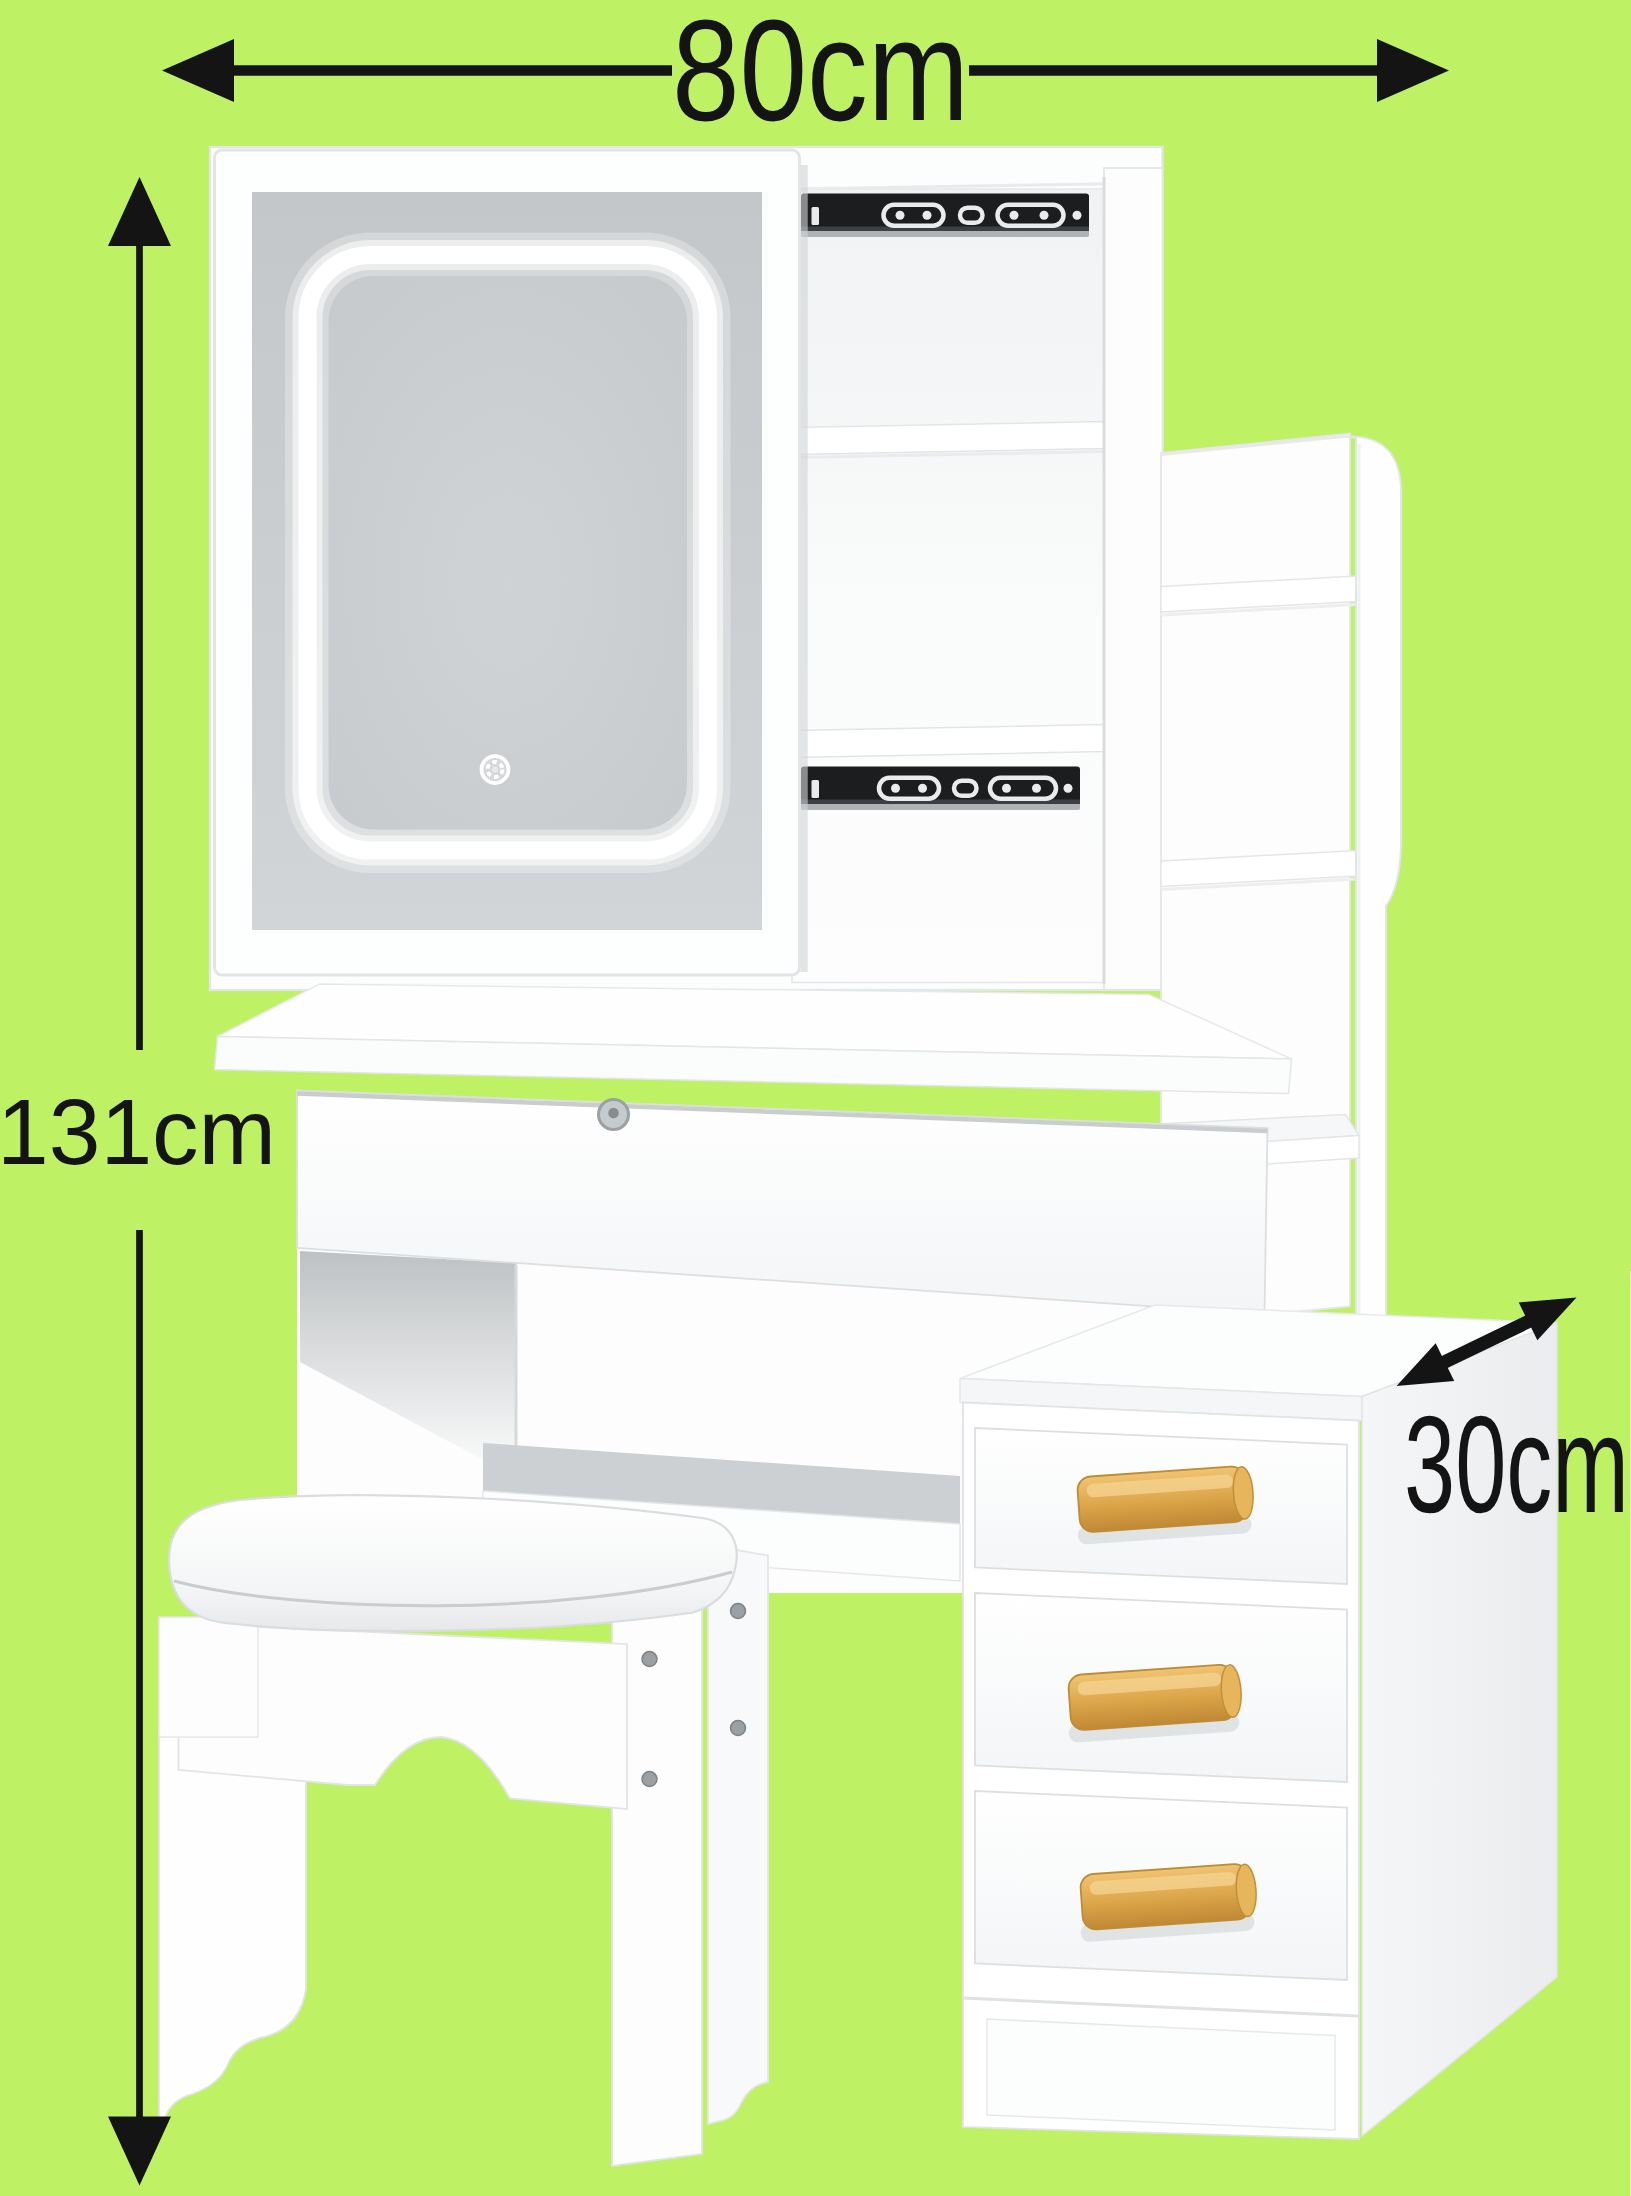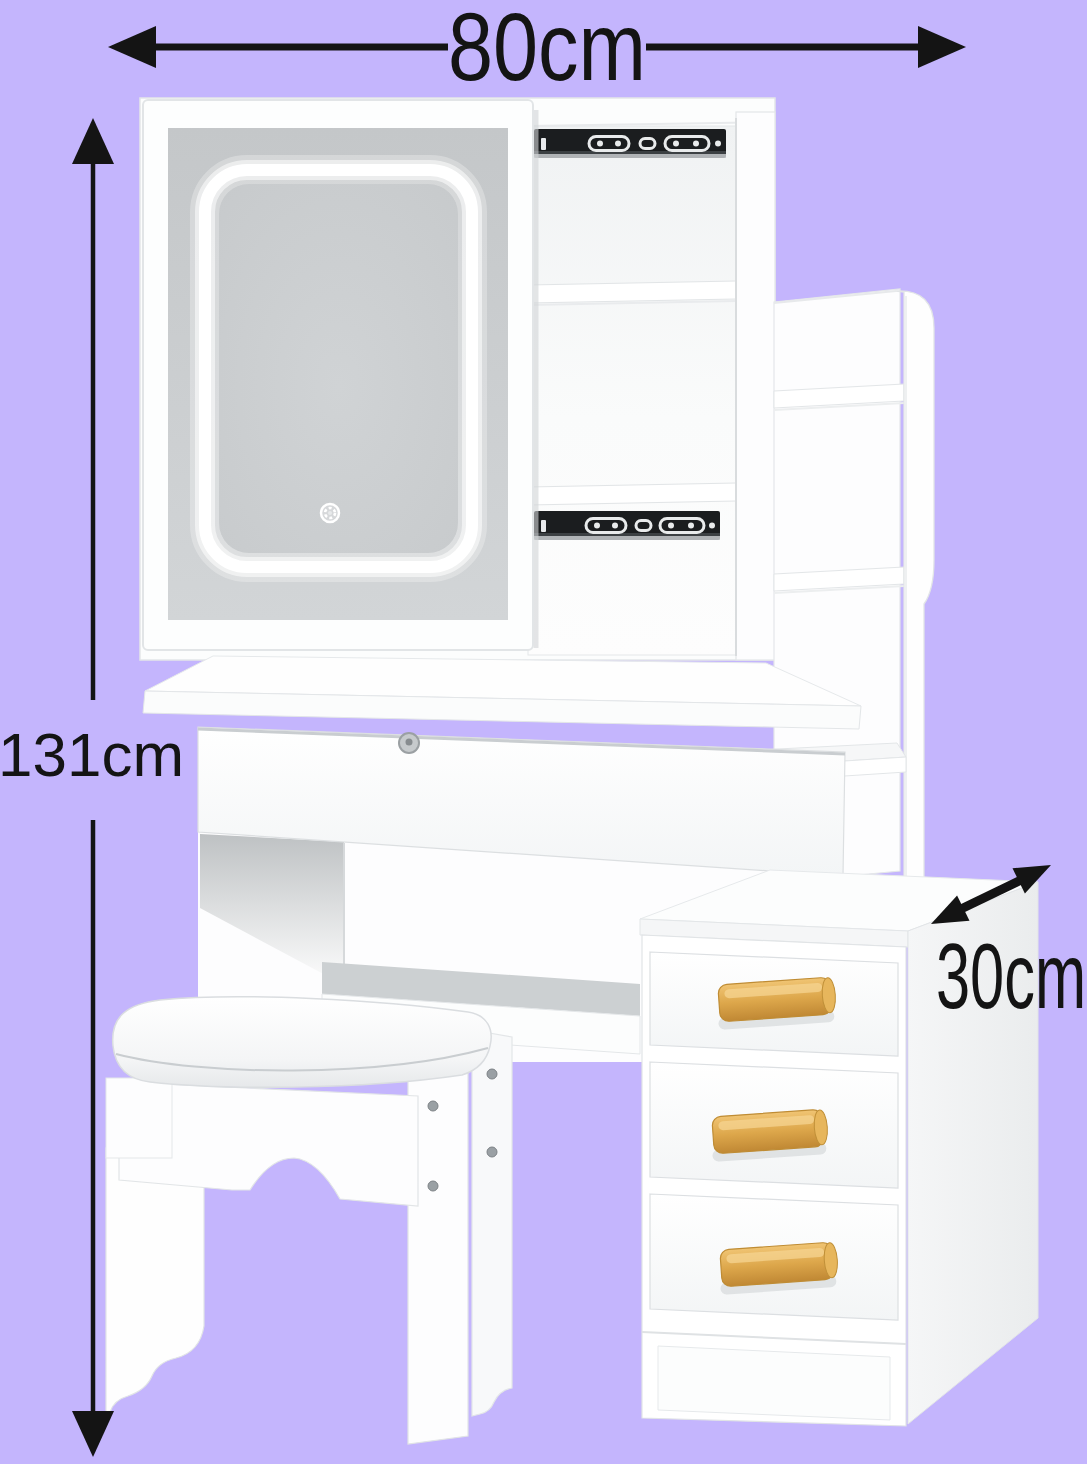--- a/index.html
+++ b/index.html
@@ -1,16 +1,16 @@
 <!DOCTYPE html>
 <html><head>
 <meta charset="utf-8">
 <style>
   html,body{margin:0;padding:0;background:#ffffff;}
-  .stage{position:relative;width:1087px;height:1464px;background:#c4b5fd;overflow:hidden;
+  .stage{position:relative;width:1087px;height:1464px;background:#bef264;overflow:hidden;
          font-family:"Liberation Sans", sans-serif;}
   svg{display:block}
   .dim-text{fill:#141414;font-family:"Liberation Sans", sans-serif;font-weight:400;}
 </style>
 </head>
 <body>
 
 <div class="stage">
 <svg width="1087" height="1464" viewBox="0 0 1087 1464" xmlns="http://www.w3.org/2000/svg">
   <defs>

